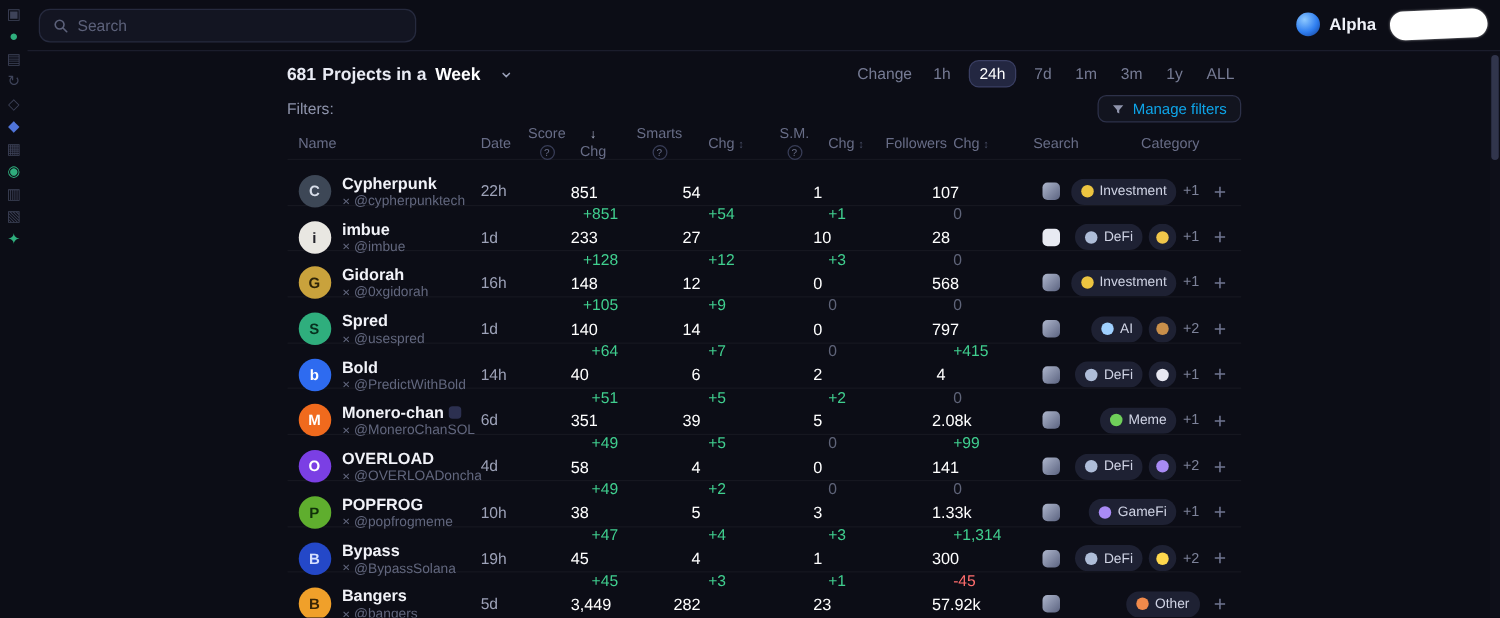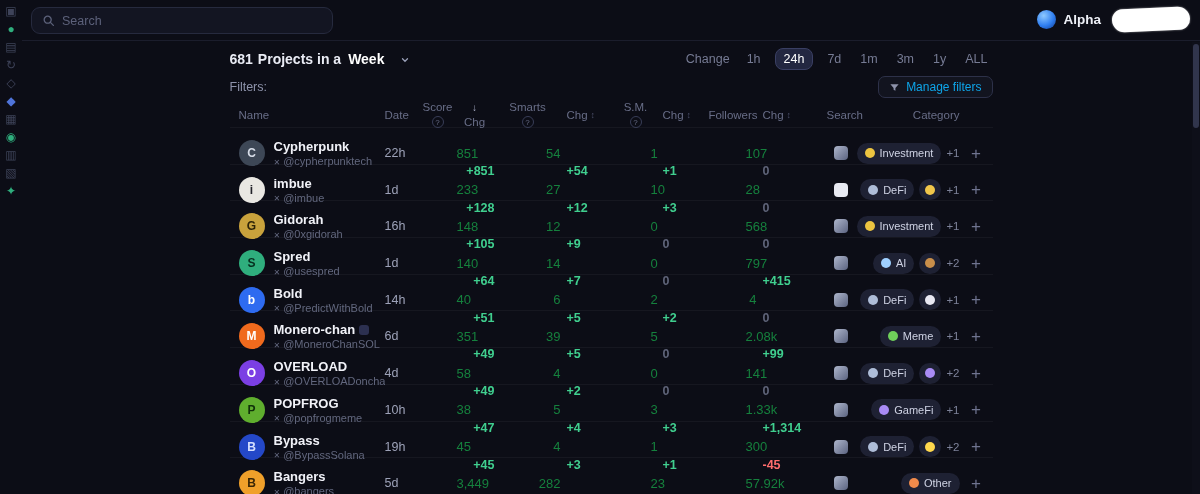--- a/index.html
+++ b/index.html
@@ -79,22 +79,22 @@
   .nline { display: flex; align-items: center; gap: 4px; }
   .pname { font-size: 13px; font-weight: 600; color: #f1f2f8; white-space: nowrap; }
   .nbadge { width: 10px; height: 10px; border-radius: 3px; background: #2c3050; display: inline-block; flex: none; }
   .handle { display: flex; align-items: center; gap: 3px; font-size: 11px; color: #62677e; white-space: nowrap; }
   .xic { font-style: normal; line-height: 1; }
   .xic::before { content: "\2715"; font-size: 8px; color: #62677e; }
 
   .cell.r { text-align: right; }
   .cell.l { padding-left: 6px; text-align: left; }
   .cdate { font-size: 12.5px; color: #9da2b8; }
-  .val { font-size: 13px; color: #15803d; margin-left: 36px; }
-  .chg { font-size: 12.5px; font-weight: 700; margin-top: 36px; }
+  .val { font-size: 13px; color: #ffffff; margin-left: 36px; }
+  .chg { font-size: 12.5px; font-weight: 400; margin-top: 36px; }
   .pos { color: var(--positive, #40cf8f); }
   .neg { color: var(--negative, #ff6d6d); }
   .zero { color: var(--neutral, #5f6479); }
 
   .cc { display: flex; justify-content: center; }
   .chain { width: 14px; height: 14px; border-radius: 4px; background: linear-gradient(135deg, #aeb6cc, #5b6380); }
   .chain.white { background: #e8eaf2; }
 
   .ccat { display: flex; align-items: center; justify-content: flex-end; gap: 5px; overflow: hidden; }
   .pill { display: inline-flex; align-items: center; gap: 5px; height: 21px; padding: 0 8px; border-radius: 11px;

